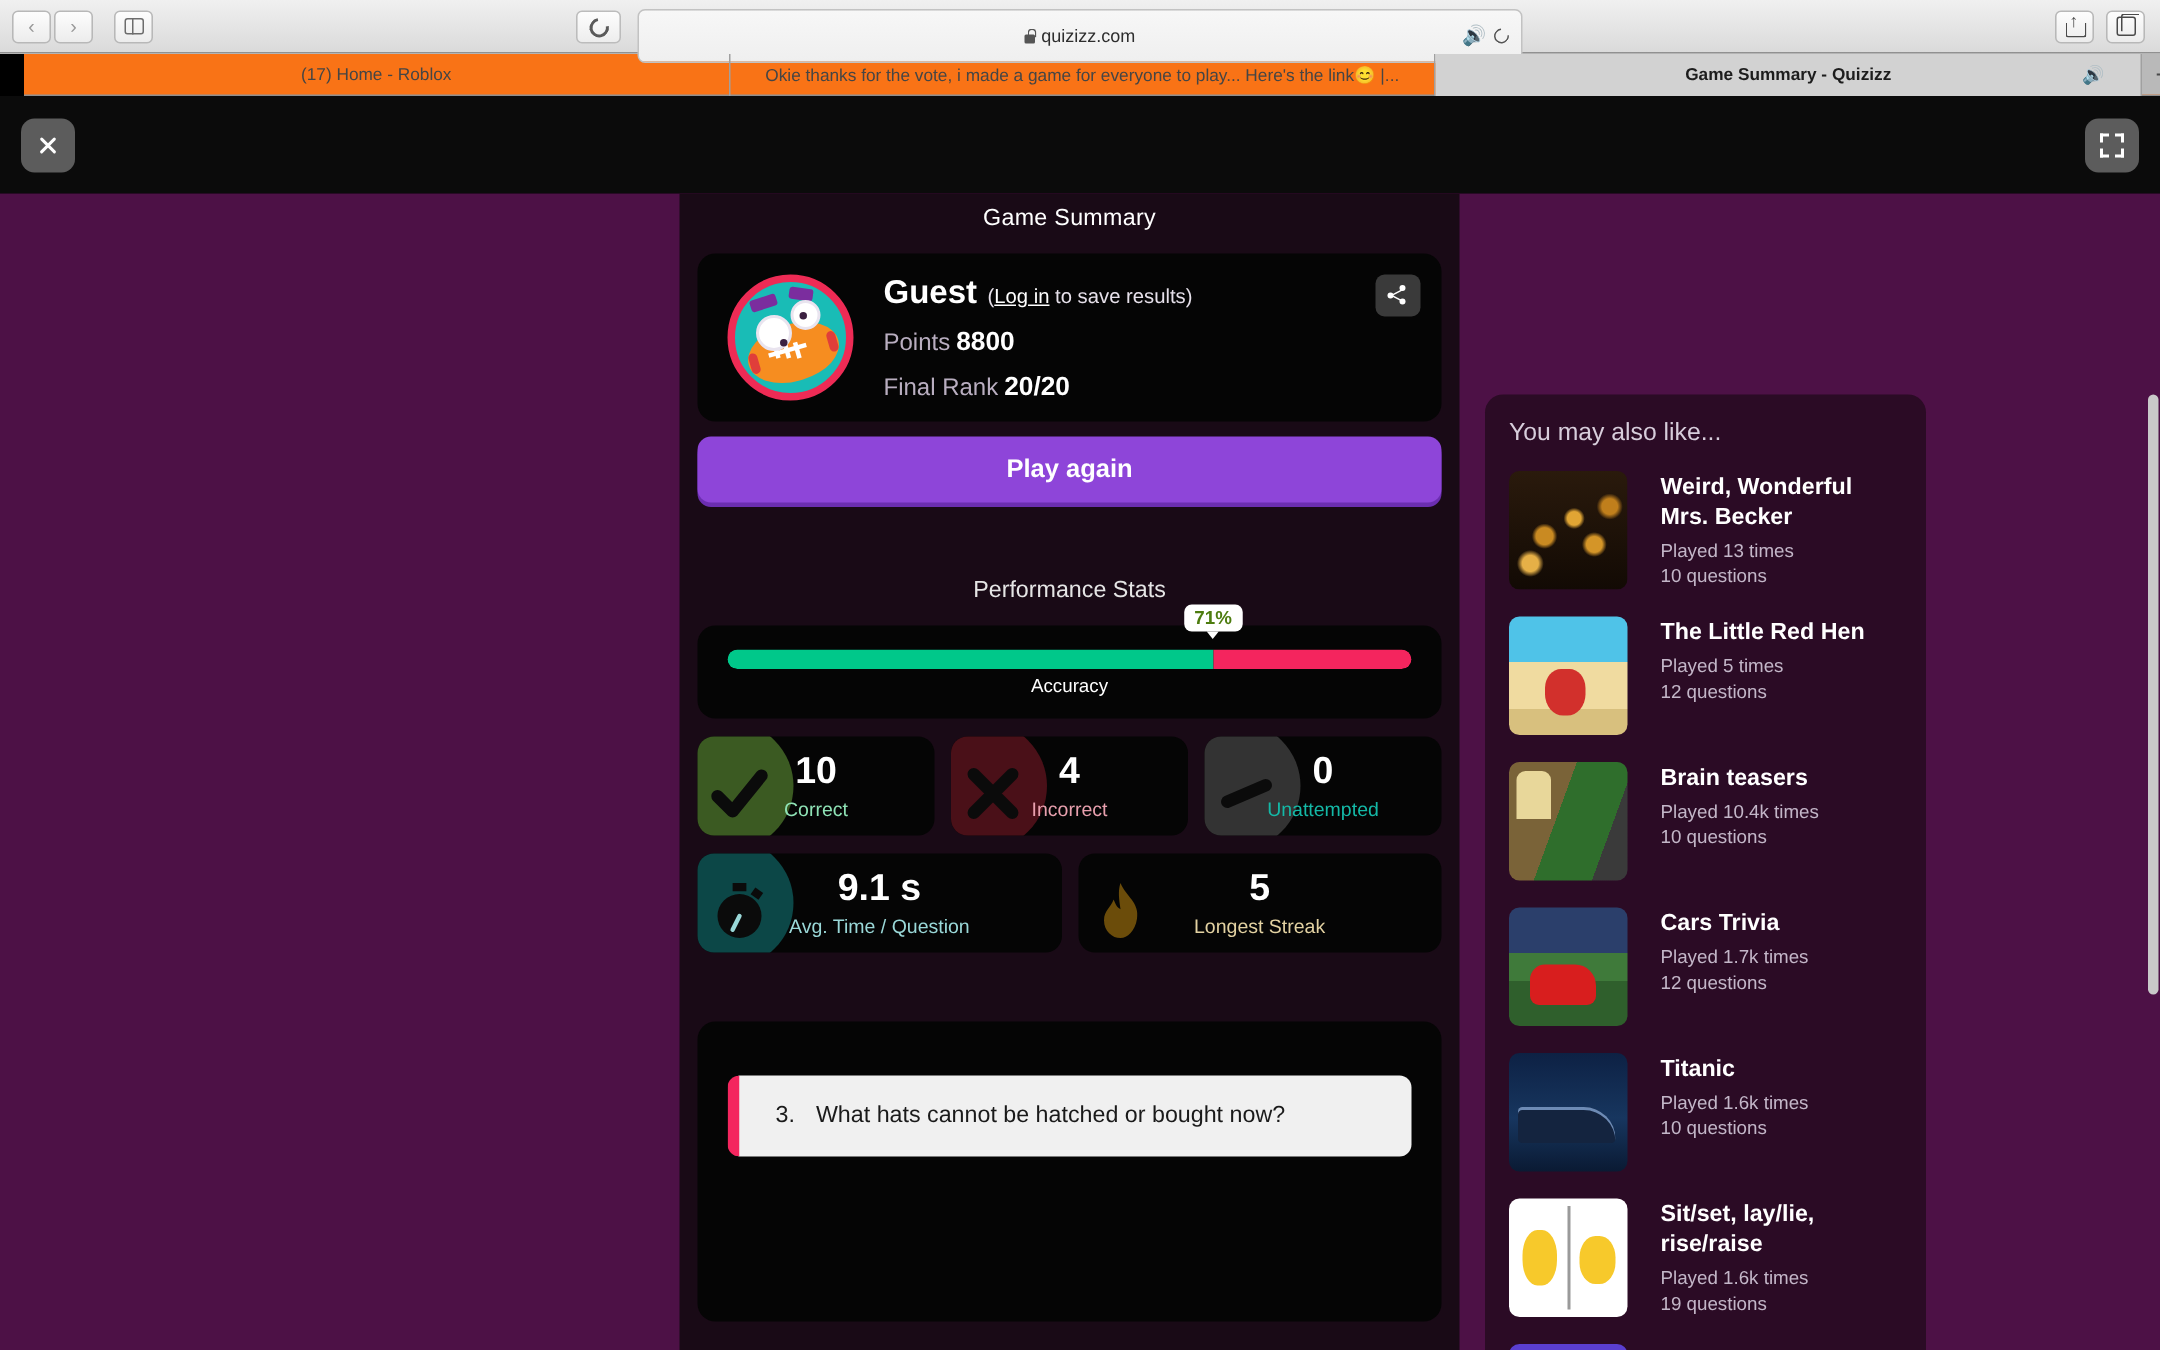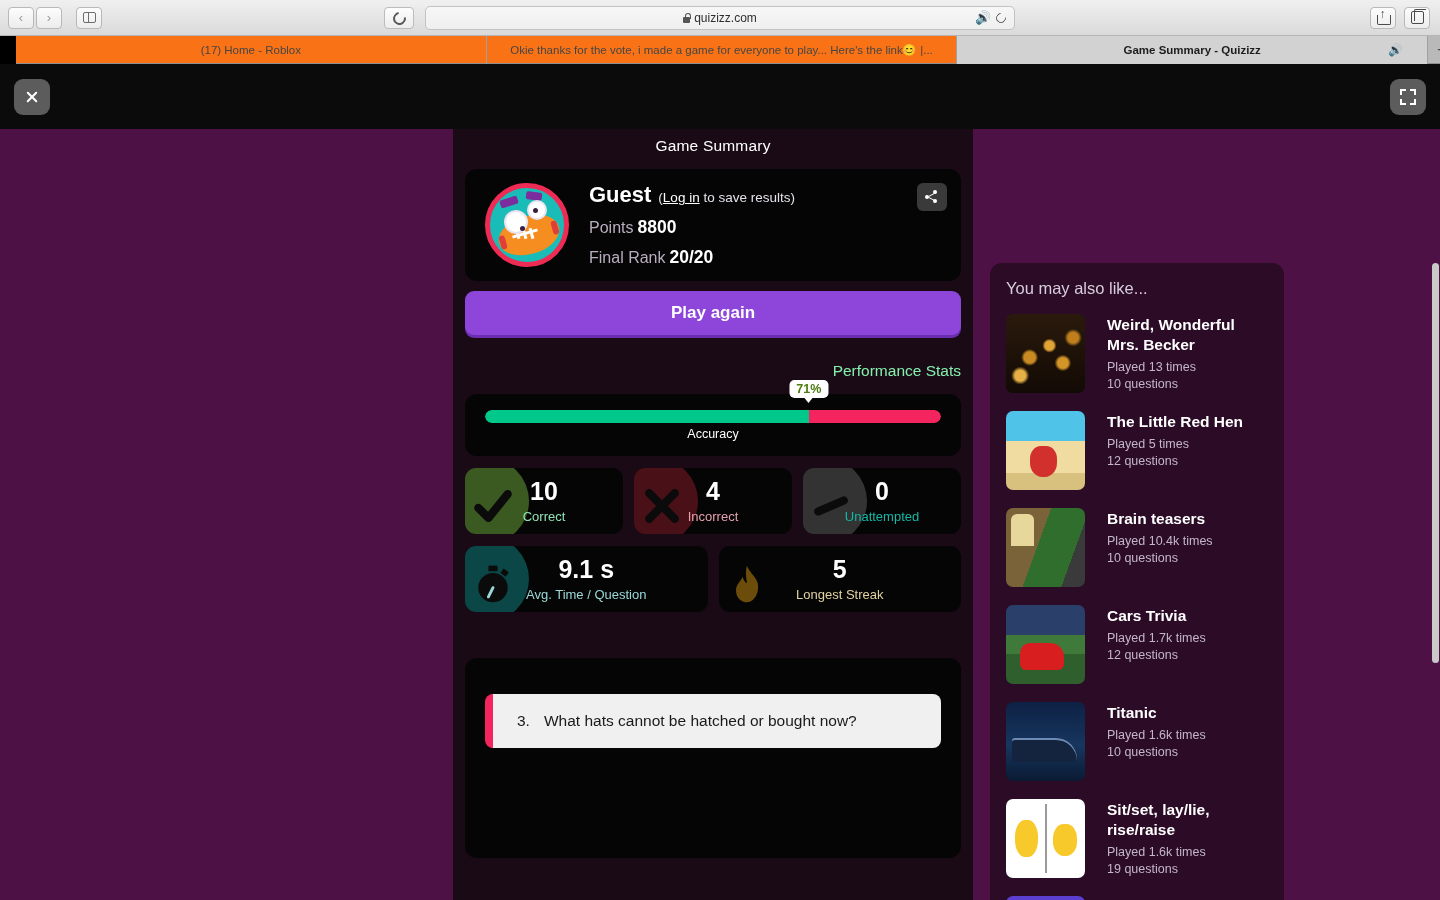--- a/index.html
+++ b/index.html
@@ -34,21 +34,21 @@
     background: linear-gradient(#fdfdfd, #ededed);
     display: flex; align-items: center; justify-content: center;
   }
   .reload-glyph {
     width: 13px; height: 13px; border-radius: 50%;
     border: 2.4px solid #5a5a5a; border-top-color: transparent;
     transform: rotate(35deg);
   }
 
   .url-bar {
-    position: absolute; left: 425px; top: 6px; width: 590px; height: 24px;
+    position: absolute; left: 425px; top: 6px; width: 590px; height: 36px;
     background: linear-gradient(#f7f7f7, #efefef);
     border: 1px solid #c2c2c2; border-radius: 5px;
     display: flex; align-items: center; justify-content: center;
   }
   .url-inner { display: flex; align-items: center; gap: 4px; }
   .lock-icon { width: 7px; height: 6px; background: #555; border-radius: 1px; position: relative; margin-top: 3px; }
   .lock-icon::before {
     content:""; position:absolute; left:1.4px; top:-4px; width:4px; height:5px;
     border: 1.3px solid #555; border-bottom: none; border-radius: 3px 3px 0 0;
   }
@@ -196,21 +196,21 @@
     display: flex; align-items: center; justify-content: center;
     box-shadow: 0 3px 0 #6b2eb0;
   }
   .btn-secondary {
     margin-top: 15px; height: 44px; border-radius: 9px; background: #fff;
     color: #15091b; font-size: 17px; font-weight: bold;
     display: flex; align-items: center; justify-content: center;
     box-shadow: 0 3px 0 #cfc6d4;
   }
 
-  .section-title { text-align: right; color: #86efac; font-size: 15.5px; margin-top: 27px; }
+  .section-title { text-align: center; color: #e5e5e5; font-size: 15.5px; margin-top: 50px; }
 
   .accuracy-card {
     margin-top: 14px; background: #050505; border-radius: 12px; height: 62px;
     position: relative; display: flex; flex-direction: column; justify-content: center;
     padding: 0 20px;
   }
   .bar-wrap { display: flex; height: 13px; border-radius: 7px; overflow: hidden; }
   .bar-green { background: #00c88a; border-radius: 7px 0 0 7px; }
   .bar-red { background: #f4255e; border-radius: 0 7px 7px 0; }
   .bar-label { text-align: center; color: #fff; font-size: 12.5px; margin-top: 4px; }

